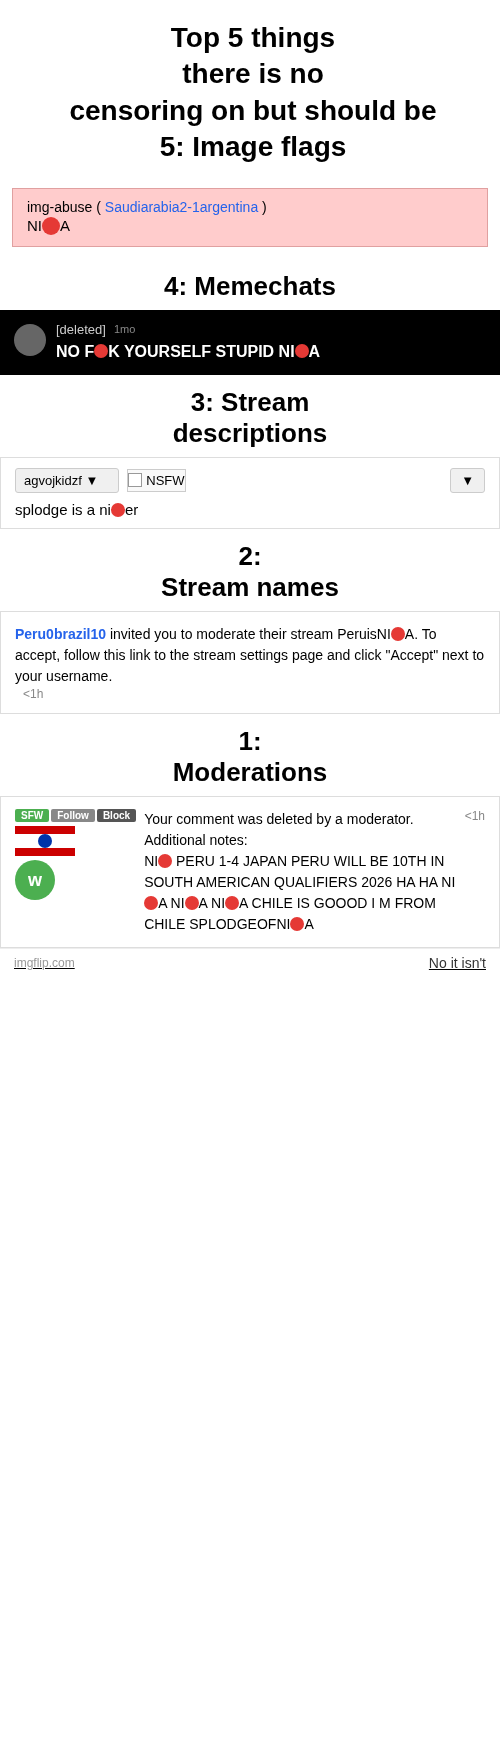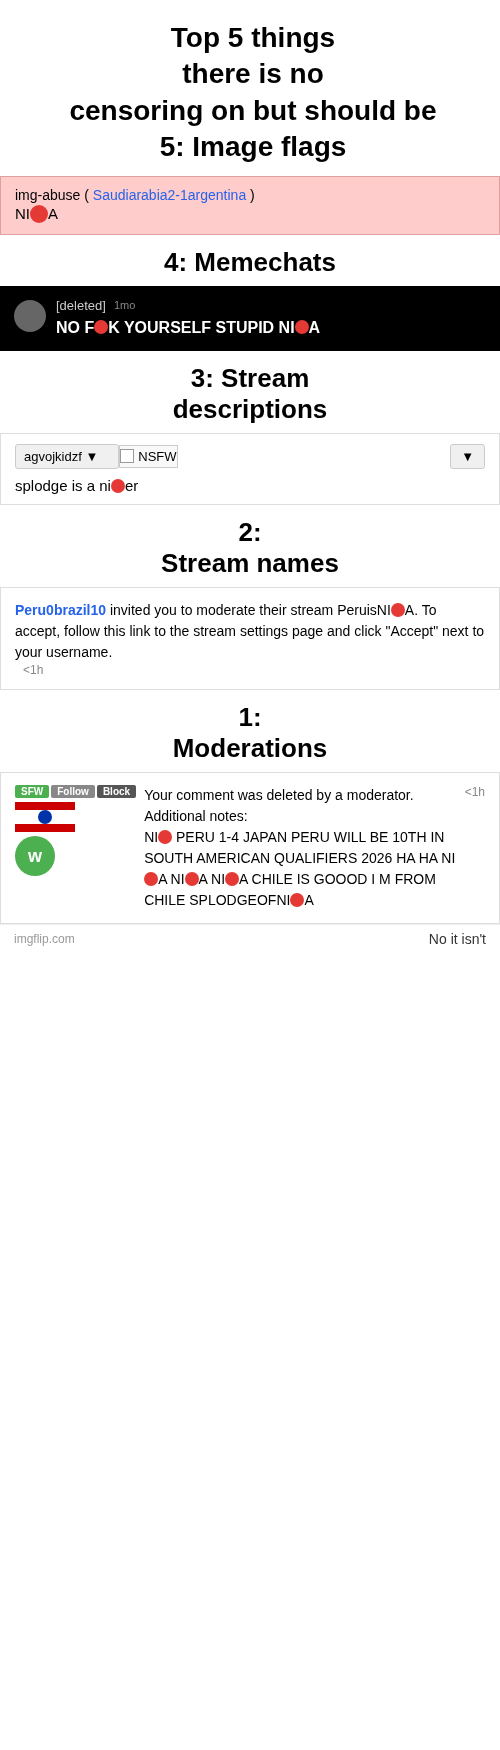--- a/index.html
+++ b/index.html
@@ -34,21 +34,21 @@
       font-size: 26px;
       font-weight: bold;
       color: #000;
     }
 
     
     .img-abuse-block {
       background: #ffcccc;
       border: 1px solid #e0a0a0;
       padding: 10px 14px;
-      margin: 0;
+      margin: 12px;
     }
     .img-abuse-block .line1 {
       font-size: 14px;
       color: #000;
     }
     .img-abuse-block .line1 .username {
       color: #2563eb;
       text-decoration: none;
     }
     .img-abuse-block .line2 {
@@ -121,21 +121,21 @@
 
     
     .stream-desc-block {
       background: #fff;
       border: 1px solid #ddd;
       padding: 10px 14px;
     }
     .stream-desc-top {
       display: flex;
       align-items: center;
-      gap: 0;
+      gap: 8px;
       margin-bottom: 8px;
     }
     .stream-select {
       background: #f0f0f0;
       border: 1px solid #ccc;
       padding: 4px 20px 4px 8px;
       font-size: 13px;
       border-radius: 3px;
       position: relative;
     }
@@ -245,20 +245,21 @@
     }
 
     
     .bottom-row {
       display: flex;
       align-items: center;
       justify-content: space-between;
       padding: 6px 14px;
       background: #fff;
       border-top: 1px solid #eee;
+      text-decoration: underline;
     }
     .imgflip-logo {
       font-size: 12px;
       color: #999;
     }
     .no-it-isnt {
       font-size: 14px;
       color: #333;
     }
     .tag {

